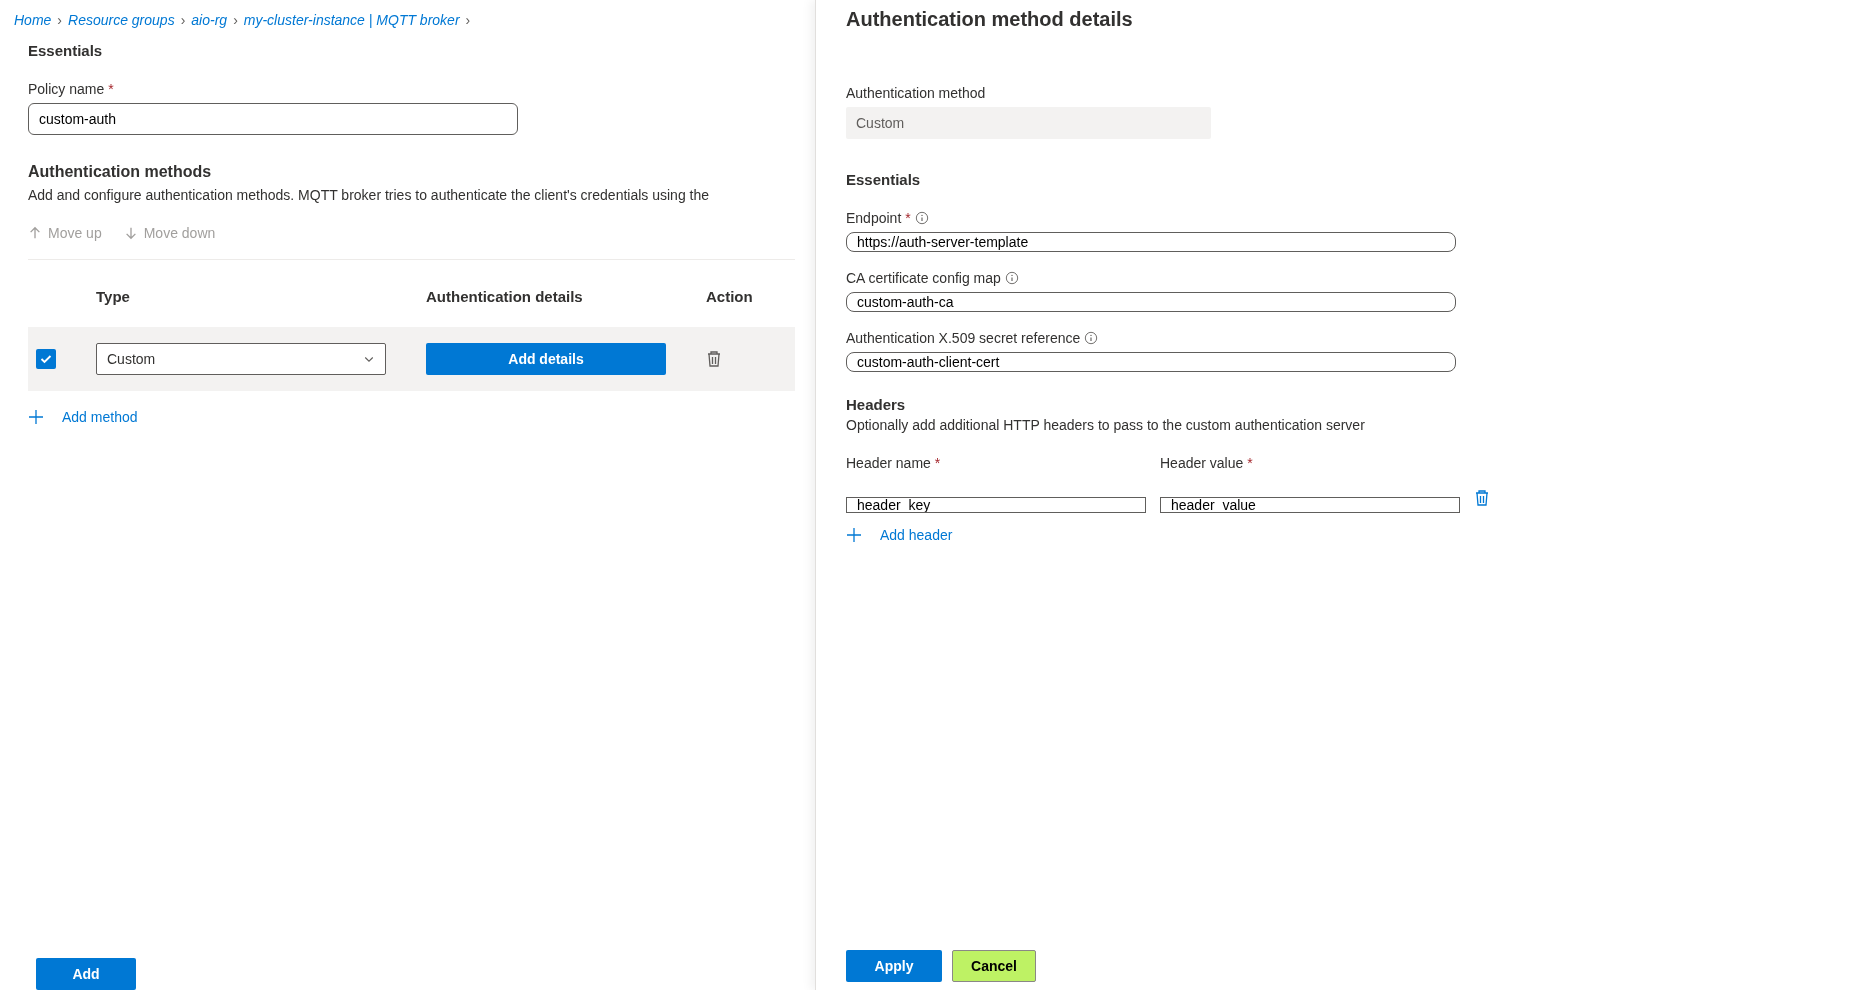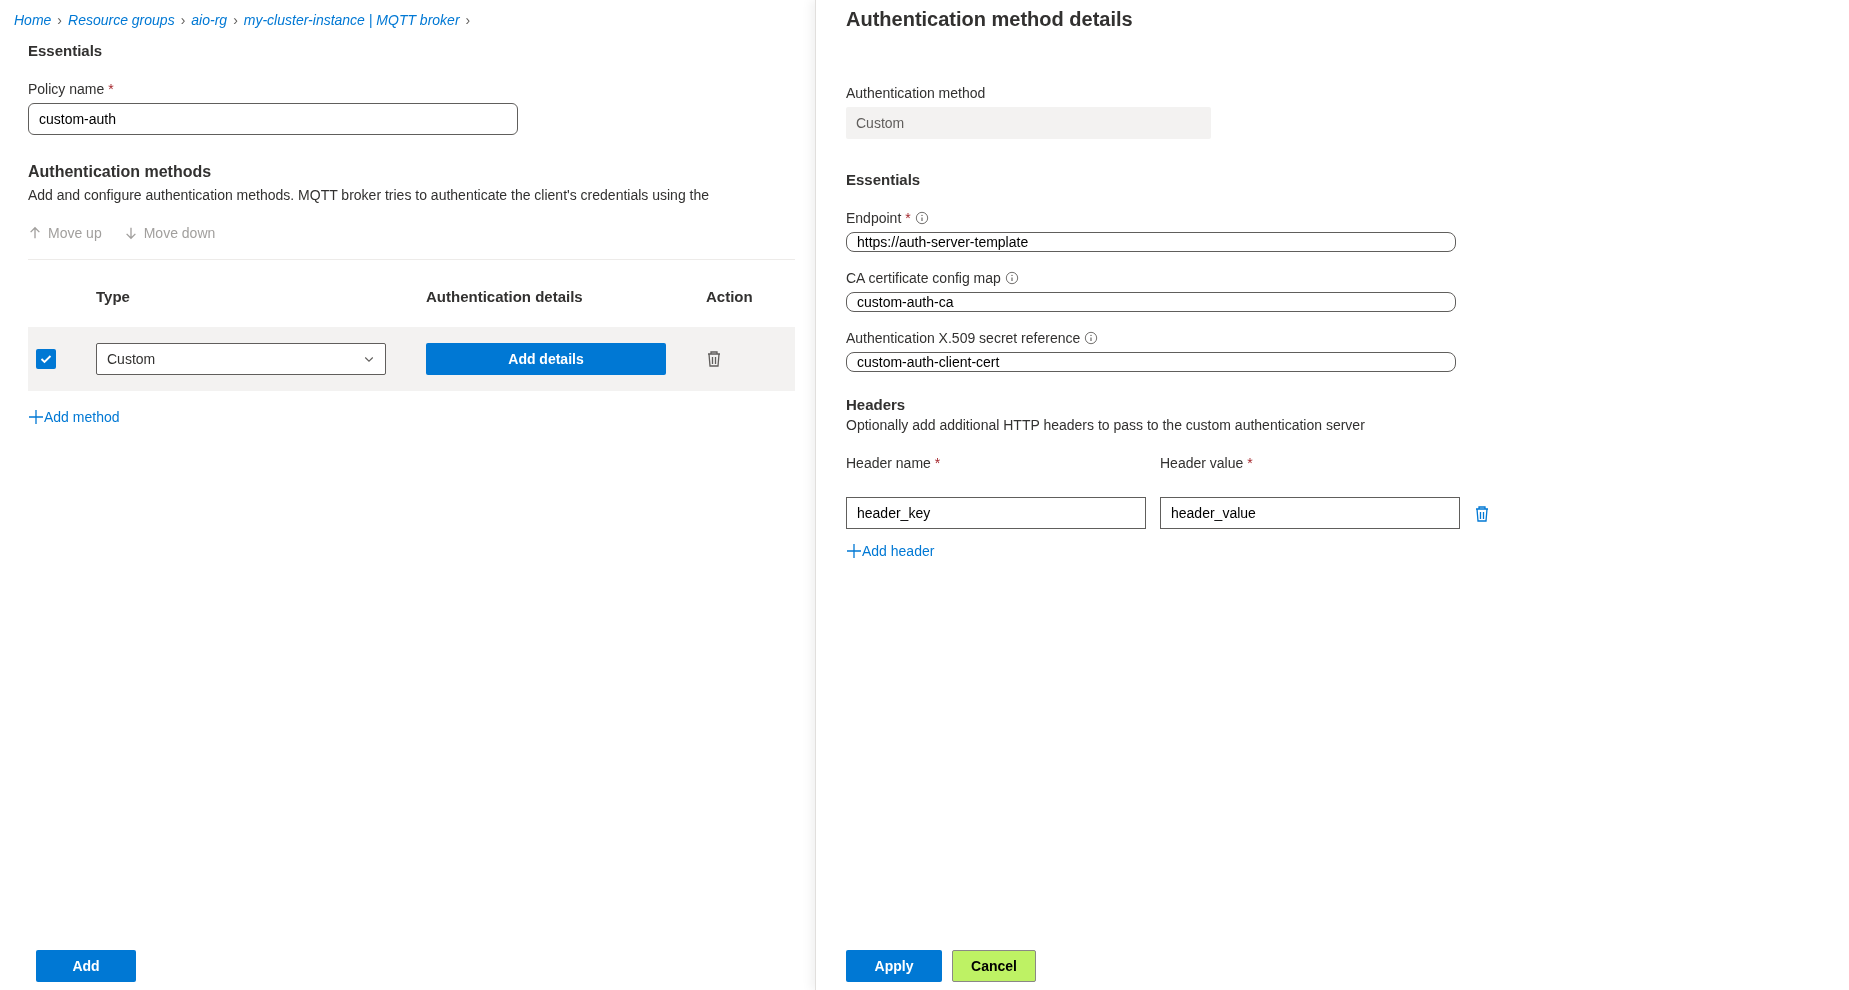--- a/index.html
+++ b/index.html
@@ -33,35 +33,35 @@
 .col-type { width: 330px; }
 .col-details { width: 280px; }
 .col-action { flex: 1; }
 
 .table-row { background: #f3f2f1; display: flex; align-items: center; padding: 16px 8px; }
 .checkbox { width: 20px; height: 20px; background: #0078d4; border-radius: 2px; display: flex; align-items: center; justify-content: center; }
 .select { width: 290px; height: 32px; border: 1px solid #605e5c; border-radius: 2px; background: #fff; padding: 0 10px; display: flex; align-items: center; justify-content: space-between; }
 .primary-btn { background: #0078d4; color: #fff; border: none; height: 32px; width: 240px; font-size: 14px; font-weight: 600; border-radius: 2px; cursor: pointer; }
 .delete-icon { color: #605e5c; cursor: pointer; }
 
-.add-link { display: flex; align-items: center; gap: 0; color: #0078d4; margin-top: 18px; font-size: 14px; cursor: pointer; }
+.add-link { display: flex; align-items: center; gap: 18px; color: #0078d4; margin-top: 18px; font-size: 14px; cursor: pointer; }
 .add-link .plus { width: 16px; height: 16px; }
 
-.footer-left { position: absolute; bottom: 8px; left: 36px; }
+.footer-left { position: absolute; bottom: 0; left: 36px; }
 .footer-left .primary-btn { width: 100px; }
 
 
 .side-panel { flex: 1; border-left: 1px solid #e1dfdd; padding: 8px 30px 0 30px; position: relative; box-shadow: -4px 0 10px rgba(0,0,0,0.06); }
 .side-panel h2 { font-size: 20px; font-weight: 600; margin-bottom: 54px; }
 .readonly-box { background: #f3f2f1; color: #605e5c; height: 32px; width: 365px; display: flex; align-items: center; padding: 0 10px; margin-bottom: 32px; border-radius: 2px; }
 .text-input-wide { width: 610px; height: 20px; border: 1px solid #605e5c; border-radius: 8px; padding: 0 10px; font-size: 14px; margin-bottom: 18px; }
 
 .headers-row { display: flex; gap: 14px; align-items: flex-end; }
 .header-col { display: flex; flex-direction: column; gap: 20px; }
-.header-input { width: 300px; height: 32px; border: 1px solid #605e5c; border-radius: 0; padding: 0 10px; font-size: 14px; }
+.header-input { width: 300px; height: 16px; border: 1px solid #605e5c; border-radius: 0; padding: 0 10px; font-size: 14px; }
 .header-delete { color: #0078d4; padding-bottom: 6px; cursor: pointer; }
 
 .footer-right { position: absolute; bottom: 8px; left: 30px; display: flex; gap: 10px; }
 .footer-right .primary-btn { width: 96px; }
 .secondary-btn { background: #bef264; border: 1px solid #8a8886; height: 32px; width: 84px; font-size: 14px; font-weight: 600; border-radius: 2px; cursor: pointer; }
 
 svg { display: block; }
 </style>
 </head>
 <body>

